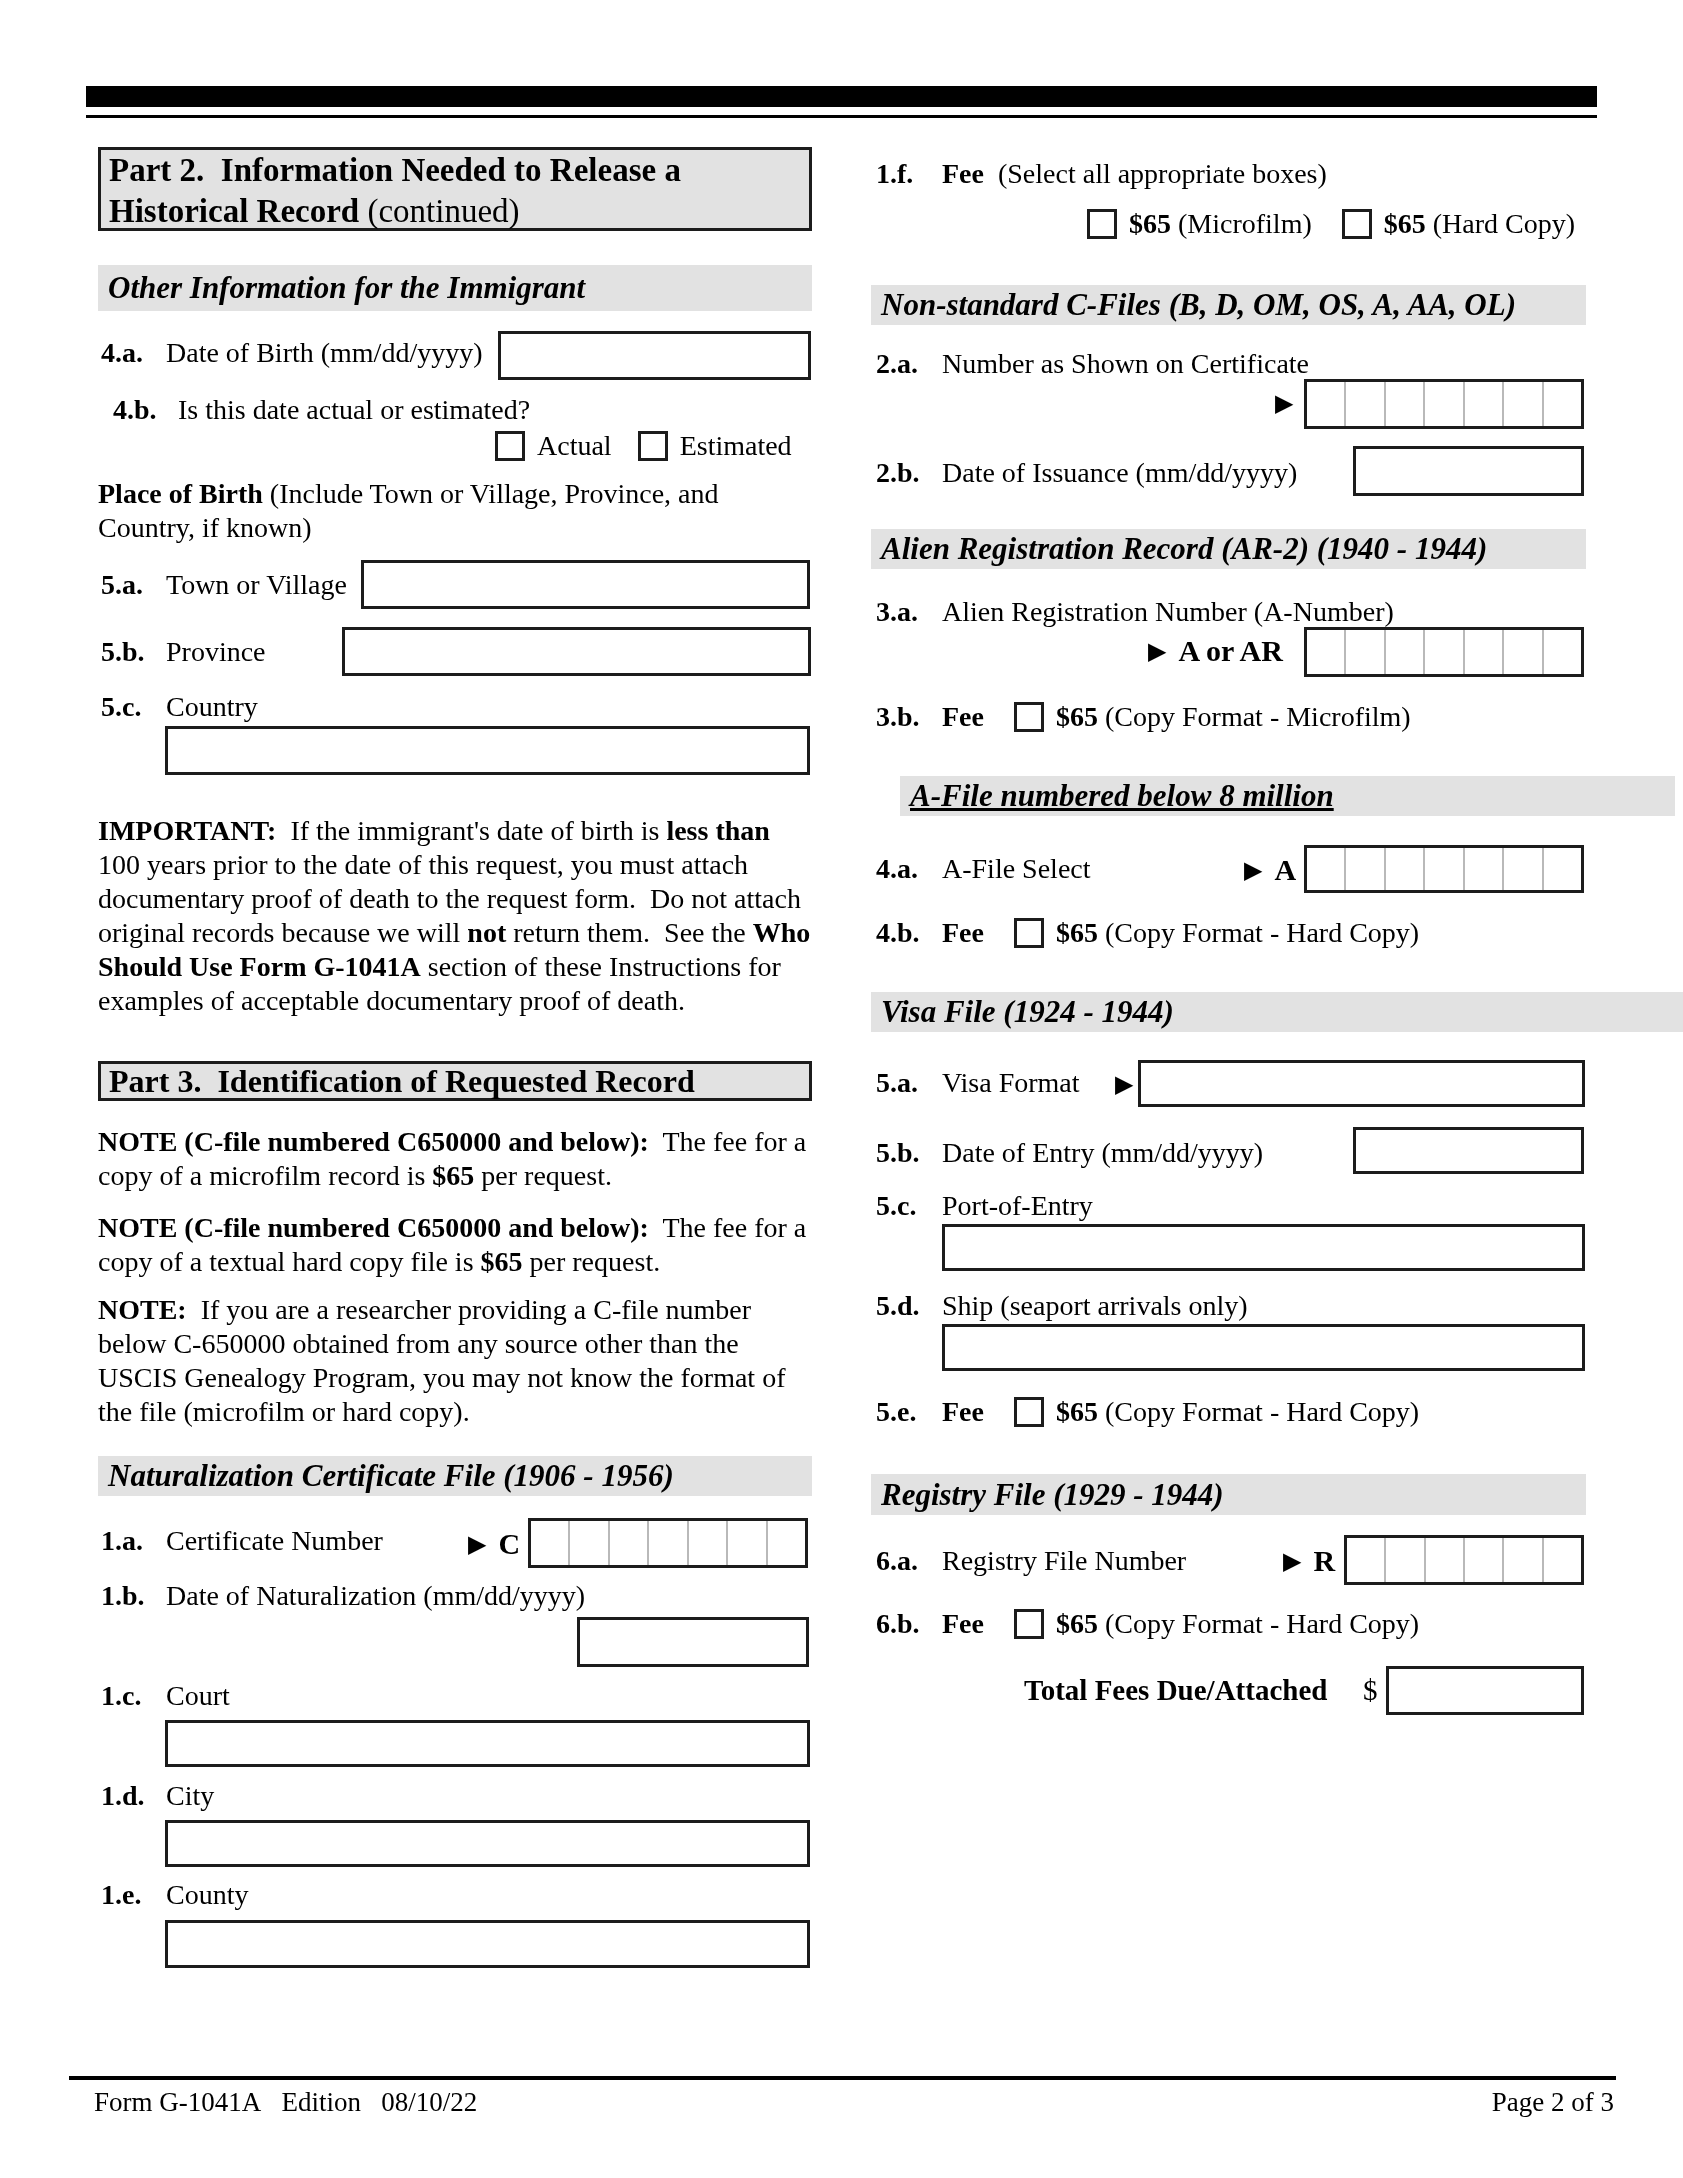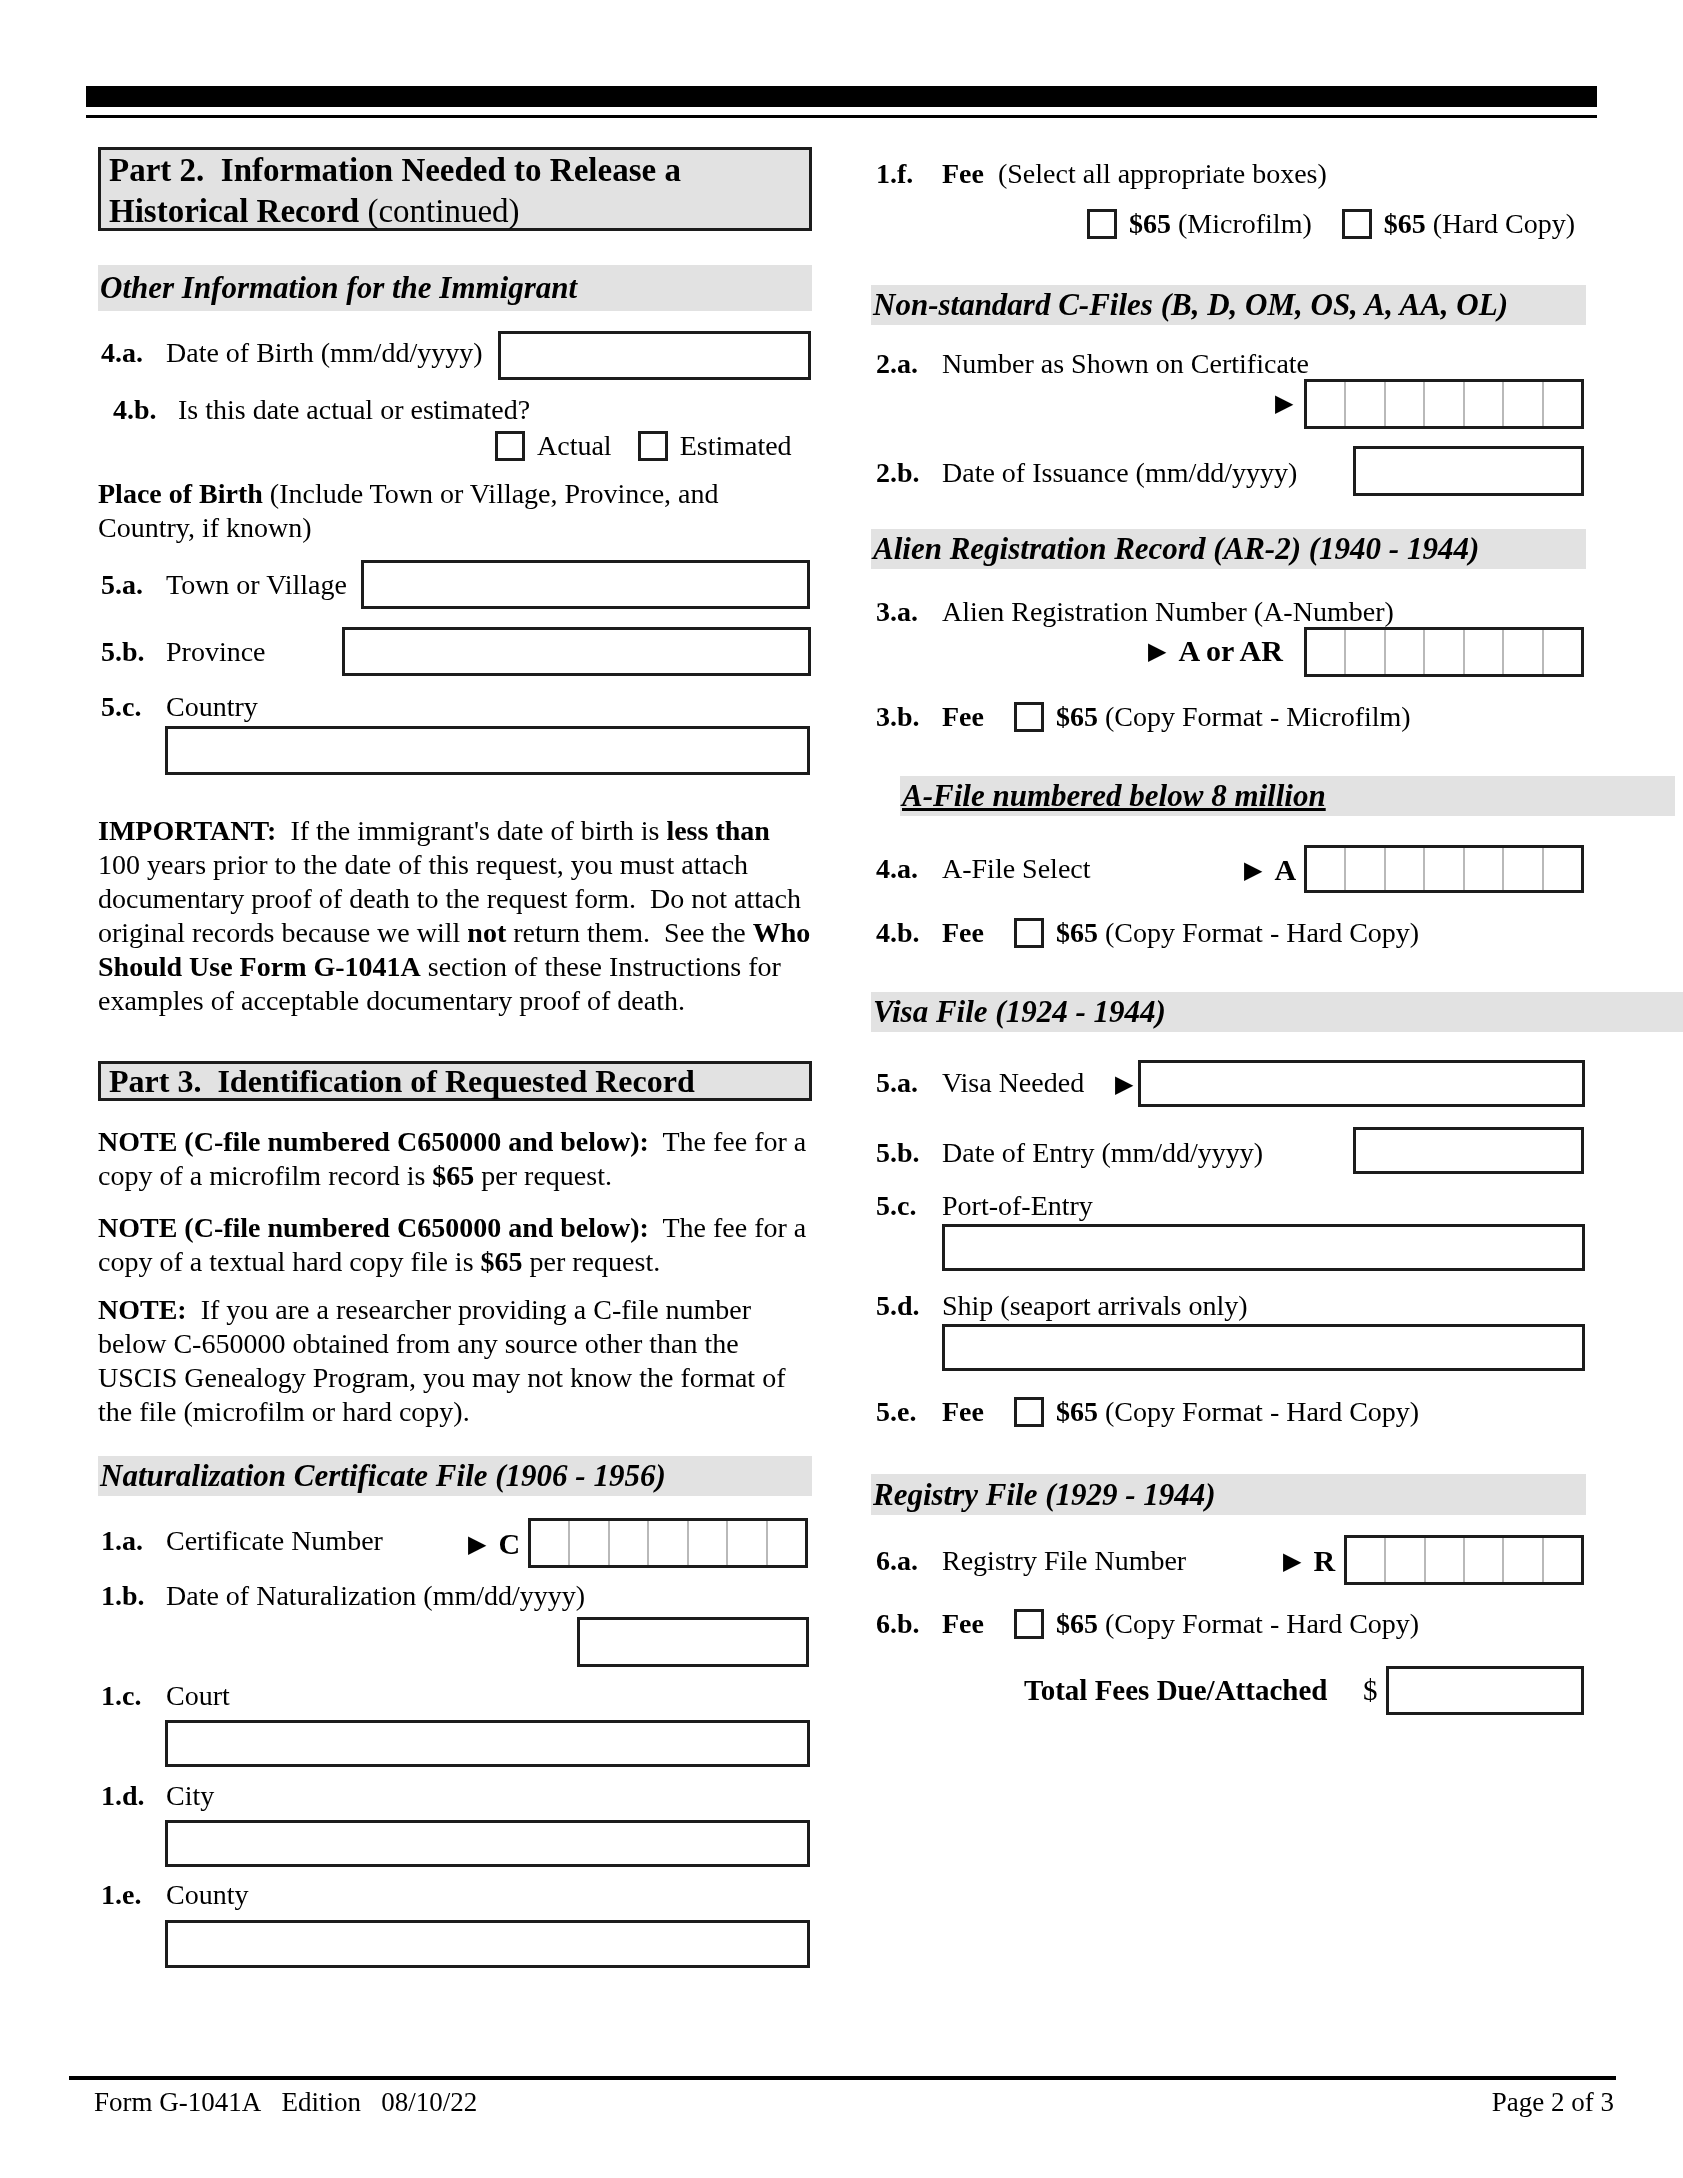--- a/index.html
+++ b/index.html
@@ -4,21 +4,21 @@
 <style>
   html,body{margin:0;padding:0;background:#fff;}
   .page{position:relative;width:1683px;height:2178px;background:#ffffff;
         font-family:"Liberation Serif","DejaVu Serif",serif;color:#000;overflow:hidden;}
   .topbar{position:absolute;background:#000;}
   .rule{position:absolute;background:#000;}
   .partbox{position:absolute;background:#e2e2e2;border:3px solid #1c1c1c;box-sizing:border-box;
            font-weight:bold;font-size:33px;line-height:41px;padding:0 8px;}
   .partbox .reg{font-weight:normal;}
   .secbar{position:absolute;background:#e2e2e2;box-sizing:border-box;font-weight:bold;font-style:italic;
-          font-size:31px;display:flex;align-items:center;padding-left:2px;white-space:nowrap;}
+          font-size:31px;display:flex;align-items:center;padding-left:10px;white-space:nowrap;}
   .line{position:absolute;font-size:28px;white-space:nowrap;}
   .wrap{position:absolute;font-size:28px;line-height:34px;}
   .num{font-weight:bold;display:inline-block;width:65px;}
   .b{font-weight:bold;}
   .field{position:absolute;background:#fff;border:3px solid #1c1c1c;box-sizing:border-box;}
   .segbox{position:absolute;border:3px solid #1c1c1c;box-sizing:border-box;display:flex;background:#fff;}
   .segbox .cell{flex:1;border-right:2px solid #b9b9b9;}
   .segbox .cell:last-child{border-right:none;}
   .cb{width:30px;height:30px;border:3px solid #1c1c1c;box-sizing:border-box;background:#fff;
       display:inline-block;flex:0 0 auto;}
@@ -191,21 +191,21 @@
       <span class="feeword">Fee</span>
       <span class="cb"></span>
       <span class="cbtxt b">$65</span>
       <span>&nbsp;(Copy Format - Hard Copy)</span>
     </div>
 
   <div class="secbar" style="left:871px;top:992px;width:831px;height:40px;">
       <span>Visa File (1924 - 1944)</span>
     </div>
 
-  <div class="line" style="left:876px;top:1067px;"><span class="num" style="width:66px;">5.a.</span><span>Visa Needed</span></div>
+  <div class="line" style="left:876px;top:1067px;"><span class="num" style="width:66px;">5.a.</span><span>Visa Format</span></div>
   <div class="arrowrow" style="left:1115px;top:1069px;">
       <span class="arrow">▶</span>
     </div>
   <div class="field" style="left:1138px;top:1060px;width:447px;height:47px;"></div>
 
   <div class="line" style="left:876px;top:1137px;"><span class="num" style="width:66px;">5.b.</span><span>Date of Entry (mm/dd/yyyy)</span></div>
   <div class="field" style="left:1353px;top:1127px;width:231px;height:47px;"></div>
 
   <div class="line" style="left:876px;top:1190px;"><span class="num" style="width:66px;">5.c.</span><span>Port-of-Entry</span></div>
   <div class="field" style="left:942px;top:1224px;width:643px;height:47px;"></div>

